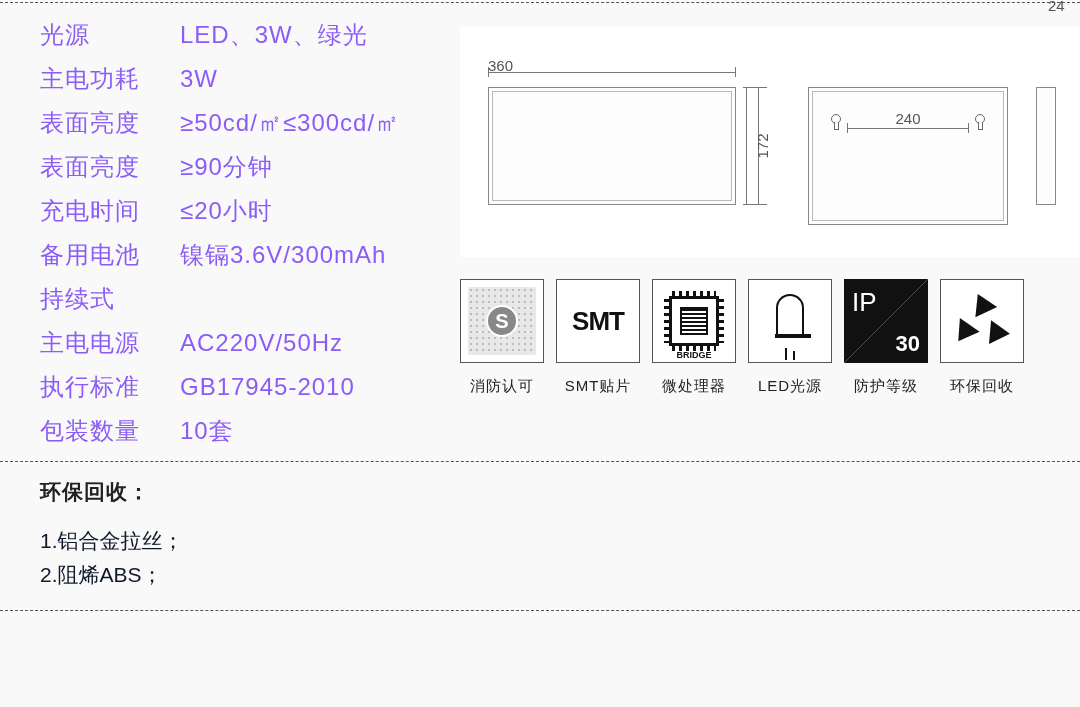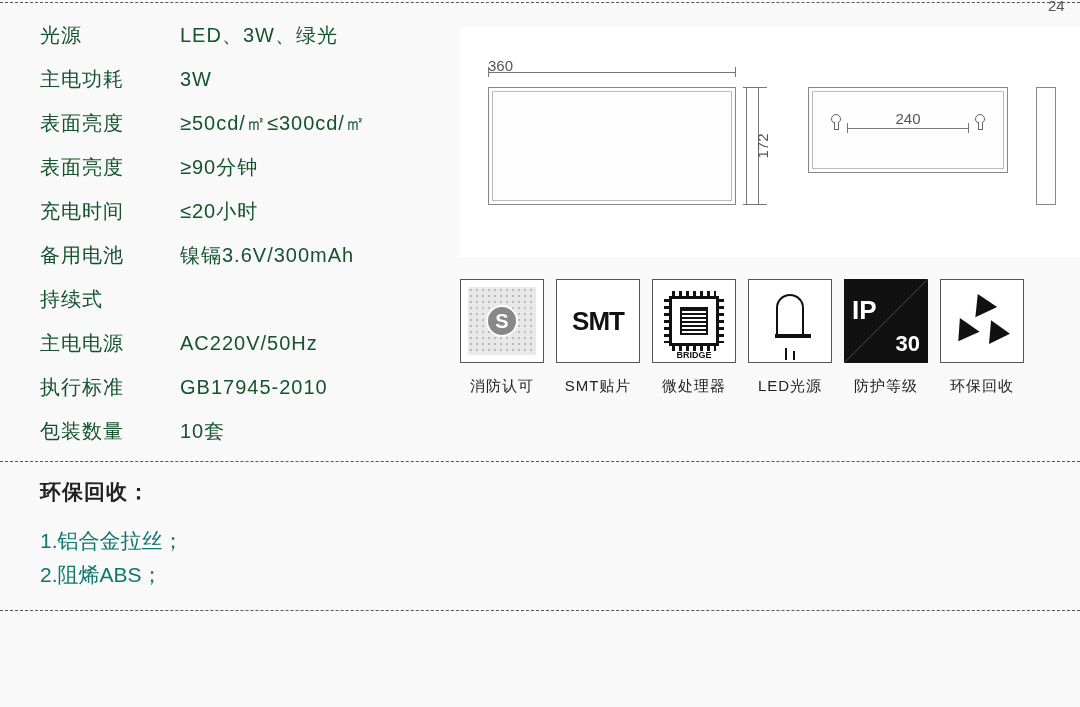--- a/index.html
+++ b/index.html
@@ -3,42 +3,42 @@
 <meta charset="utf-8">
 <style>
   * { margin:0; padding:0; box-sizing:border-box; }
   body { font-family:"Microsoft YaHei","PingFang SC",sans-serif; width:1080px; height:707px; background:#f9f9f9; color:#222; overflow:hidden; }
   .page { width:1080px; padding:0; }
   .dashed { border:none; border-top:1px dashed #555; margin:0; position:relative; }
   .dashed::after { content:""; display:block; width:8px; height:8px; background:#444; border-radius:50%; position:absolute; right:0; top:-4px; }
   .top-dash { margin:2px 0 4px 0; }
   .spec-area { display:flex; }
   .spec-table { flex:0 0 460px; padding:6px 10px 0 40px; }
-  .row { display:flex; align-items:center; height:44px; font-size:20px; color:#14532d; letter-spacing:1px; }
+  .row { display:flex; align-items:center; height:44px; font-size:24px; color:#8b5cf6; letter-spacing:1px; }
   .label { width:140px; }
   .value { }
   .dia-badge-col { flex:1; padding:20px 0 0 0; position:relative; }
   .diagram-area { width:620px; height:230px; background:#fff; position:relative; }
   
   .panel-front-wrap { position:absolute; left:28px; top:60px; }
   .dim-top { font-size:15px; color:#555; text-align:left; position:absolute; left:0; right:0; top:-30px; }
   .dim-top-line { position:absolute; top:-15px; left:0; right:0; height:1px; background:#777; }
   .dim-top-tick-l,.dim-top-tick-r { position:absolute; top:-20px; width:1px; height:10px; background:#777; }
   .dim-top-tick-l { left:0; } .dim-top-tick-r { right:0; }
   .panel-front { width:248px; height:118px; border:1.5px solid #888; background:#fdfdfd; position:relative; }
   .panel-front::before { content:""; position:absolute; inset:3px; border:1px solid #bbb; }
   .dim-right { position:absolute; right:-34px; top:0; bottom:0; width:30px; }
   .dim-right-line-l { position:absolute; left:6px; top:0; bottom:0; width:1px; background:#777; }
   .dim-right-line-r { position:absolute; left:18px; top:0; bottom:0; width:1px; background:#777; }
   .dim-right-txt { position:absolute; left:10px; top:50%; transform:translateY(-50%) rotate(-90deg); transform-origin:center; font-size:15px; color:#555; }
   .dim-right-tick-t,.dim-right-tick-b{position:absolute;left:3px;right:3px;height:1px;background:#777;}
   .dim-right-tick-t{top:0}.dim-right-tick-b{bottom:0}
   
   .panel-back-wrap { position:absolute; left:348px; top:60px; }
-  .panel-back { width:200px; height:86px; border:1.5px solid #888; background:#fdfdfd; position:relative; }
+  .panel-back { width:200px; height:138px; border:1.5px solid #888; background:#fdfdfd; position:relative; }
   .panel-back::before { content:""; position:absolute; inset:3px; border:1px solid #bbb; }
   .keyhole { width:10px; height:14px; position:absolute; top:26px; }
   .keyhole::before { content:""; display:block; width:8px; height:8px; border:1.2px solid #666; border-radius:50%; margin:0 auto; }
   .keyhole::after { content:""; display:block; width:3px; height:7px; background:#fff; border-left:1.2px solid #666; border-right:1.2px solid #666; border-bottom:1.2px solid #666; margin:-2px auto 0; }
   .kh-l { left:22px; } .kh-r { right:22px; }
   .dim-mid-line { position:absolute; top:40px; left:38px; right:38px; height:1px; background:#777; }
   .dim-mid-tick-l,.dim-mid-tick-r{position:absolute;top:35px;width:1px;height:10px;background:#777;}
   .dim-mid-tick-l{left:38px}.dim-mid-tick-r{right:38px}
   .dim-mid-txt { position:absolute; top:22px; left:0; right:0; text-align:center; font-size:15px; color:#555; }
   
@@ -63,31 +63,31 @@
   .chip-label{position:absolute;bottom:2px;left:0;right:0;font-size:9px;color:#111;letter-spacing:0;font-weight:bold;text-align:center;}
   .ico-led { width:30px;height:54px;position:relative; }
   .ico-led .dome{width:28px;height:28px;border:2px solid #111;border-bottom:none;border-radius:14px 14px 0 0;margin:0 auto;}
   .ico-led .body{width:28px;height:14px;border:2px solid #111;border-top:none;margin:0 auto;}
   .ico-led .base{width:36px;height:4px;border:2px solid #111;margin:-2px auto 0;}
   .ico-led .p1,.ico-led .p2{width:2px;height:12px;background:#111;position:absolute;bottom:-12px;}
   .ico-led .p1{left:10px}.ico-led .p2{right:10px;height:9px;}
   .ico-ip { width:84px;height:84px;position:relative;color:#fff; }
   .ico-ip .tri1{width:0;height:0;border-style:solid;border-width:84px 84px 0 0;border-color:#111 transparent transparent transparent;position:absolute;top:0;left:0;}
   .ico-ip .tri2{width:0;height:0;border-style:solid;border-width:0 0 84px 84px;border-color:transparent transparent #111 transparent;position:absolute;bottom:0;right:0;}
-  .ico-ip .t1{position:absolute;top:16px;left:8px;font-size:26px;font-weight:bold;}
+  .ico-ip .t1{position:absolute;top:8px;left:8px;font-size:26px;font-weight:normal;}
   .ico-ip .t2{position:absolute;bottom:6px;right:8px;font-size:22px;font-weight:bold;}
   .ico-rec { width:56px;height:56px;position:relative; }
   .arrow { width:0;height:0;border-style:solid;position:absolute; }
   .a1{border-width:0 12px 20px 12px;border-color:transparent transparent #111 transparent;top:0;left:16px;transform:rotate(-25deg);}
   .a2{border-width:0 12px 20px 12px;border-color:transparent transparent #111 transparent;bottom:6px;right:-2px;transform:rotate(95deg);}
   .a3{border-width:0 12px 20px 12px;border-color:transparent transparent #111 transparent;bottom:6px;left:-2px;transform:rotate(-145deg);}
   
   .materials { padding:10px 0 0 40px; }
   .materials .hd { font-size:21px; font-weight:bold; margin:6px 0 18px; letter-spacing:1px; }
-  .materials .ln { font-size:21px; line-height:34px; color:#0f766e; }
+  .materials .ln { font-size:21px; line-height:34px; color:#0f172a; }
   .end-dash { margin-top:18px; }
 </style>
 </head>
 <body>
 
 <div class="page">
 
   <hr class="dashed top-dash">
 
   <div class="spec-area">

